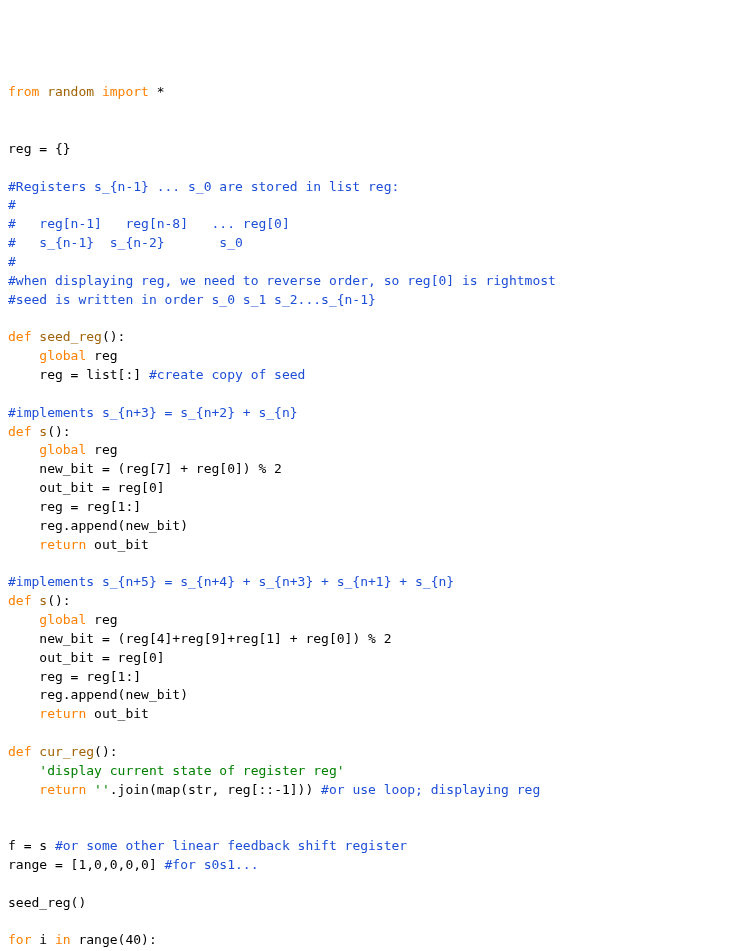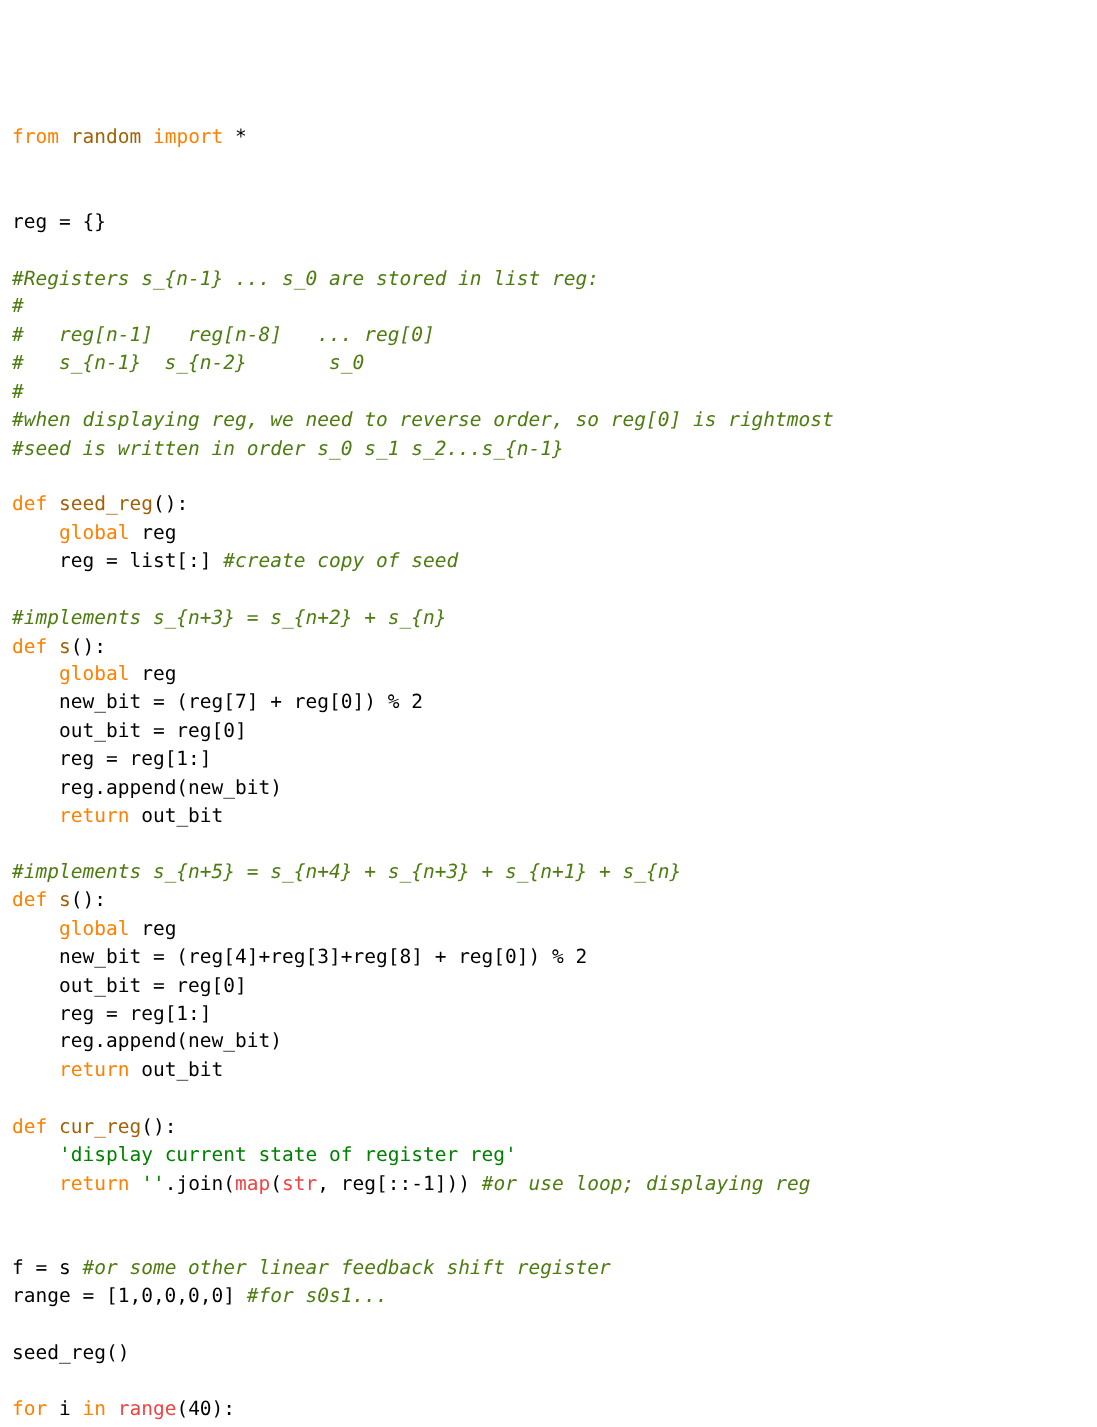--- a/index.html
+++ b/index.html
@@ -10,24 +10,24 @@
     font-size: 13px;
     line-height: 1.45;
     white-space: pre;
     color: #000000;
     width: 731px;
     box-sizing: border-box;
   }
   .kw   { color: #ff8000; text-align: right; }  
   .nm   { color: #a16207; }  
   .op   { color: #000000; }  
-  .cm   { color: #4d7c0f; font-style: italic; }  
+  .cm   { color: #1d4ed8; }  
   .str  { color: #008000; }  
   .doc  { color: #008000; }
-  .builtin { color: #ef4444; margin-top: 12px; } 
+  .builtin { color: #000000; margin-top: 12px; } 
   pre { margin: 0; }
 </style>
 </head>
 <body>
 
 
 
 <pre><span class="kw">from</span> <span class="nm">random</span> <span class="kw">import</span> <span class="op">*</span>
 
 
@@ -50,21 +50,21 @@
     <span class="kw">global</span> <span>reg</span>
     <span>new_bit = (reg[7] + reg[0]) % 2</span>
     <span>out_bit = reg[0]</span>
     <span>reg = reg[1:]</span>
     <span>reg.append(new_bit)</span>
     <span class="kw">return</span> <span>out_bit</span>
 
 <span class="cm">#implements s_{n+5} = s_{n+4} + s_{n+3} + s_{n+1} + s_{n}</span>
 <span class="kw">def</span> <span class="nm">s</span><span>():</span>
     <span class="kw">global</span> <span>reg</span>
-    <span>new_bit = (reg[4]+reg[3]+reg[8] + reg[0]) % 2</span>
+    <span>new_bit = (reg[4]+reg[9]+reg[1] + reg[0]) % 2</span>
     <span>out_bit = reg[0]</span>
     <span>reg = reg[1:]</span>
     <span>reg.append(new_bit)</span>
     <span class="kw">return</span> <span>out_bit</span>
 
 <span class="kw">def</span> <span class="nm">cur_reg</span><span>():</span>
     <span class="doc">'display current state of register reg'</span>
     <span class="kw">return</span> <span class="str">''</span><span>.join(</span><span class="builtin">map</span><span>(</span><span class="builtin">str</span><span>, reg[::-1]))</span> <span class="cm">#or use loop; displaying reg</span>
 
 

